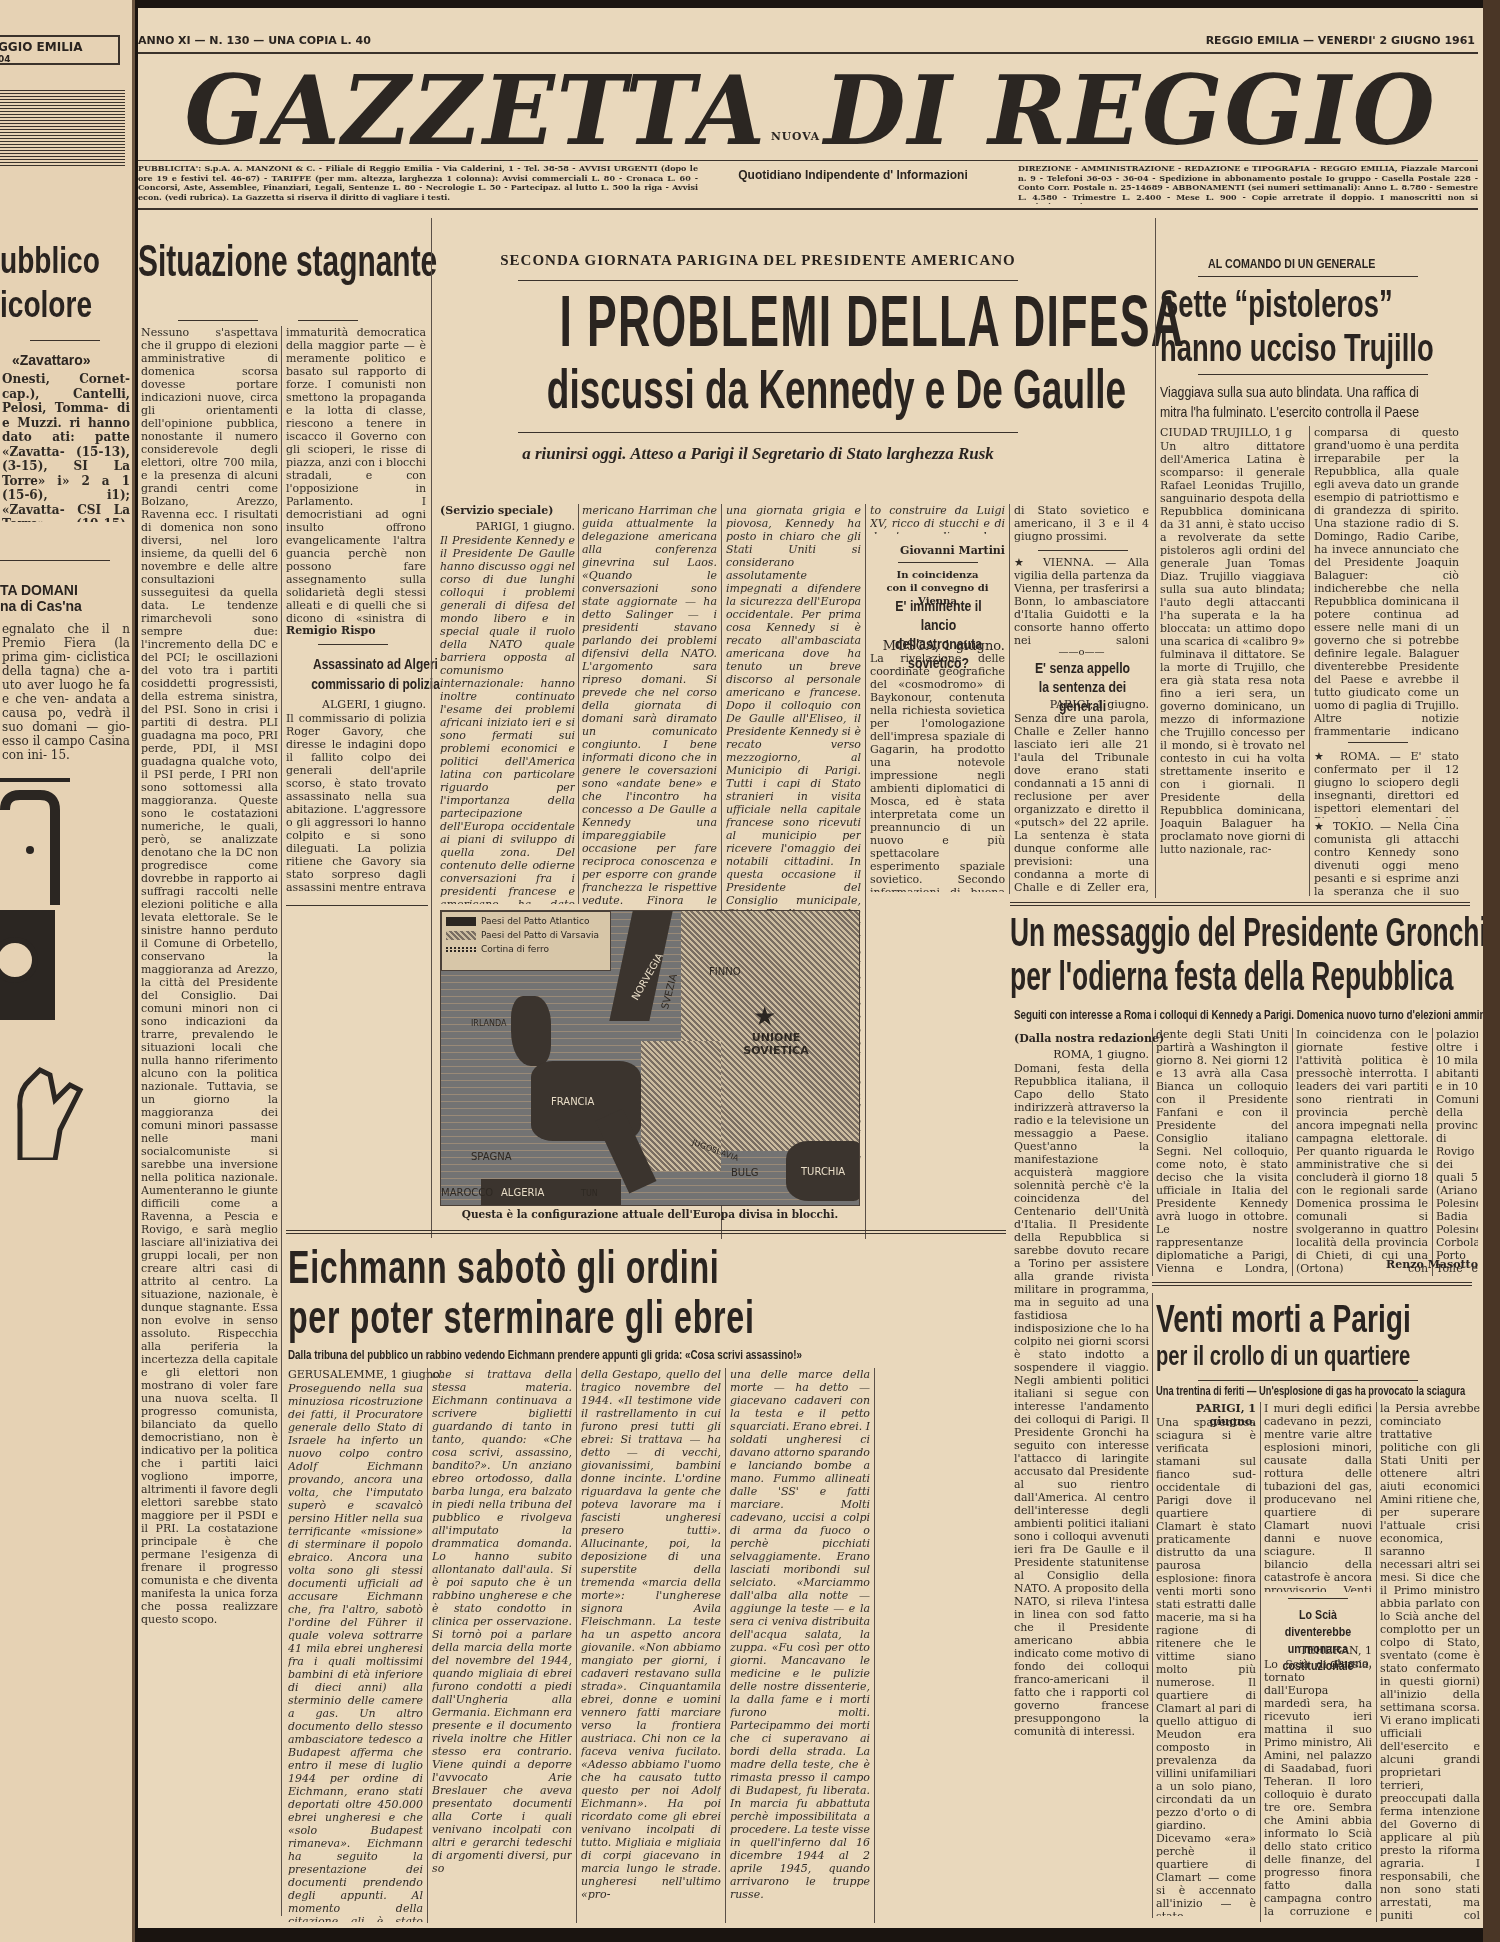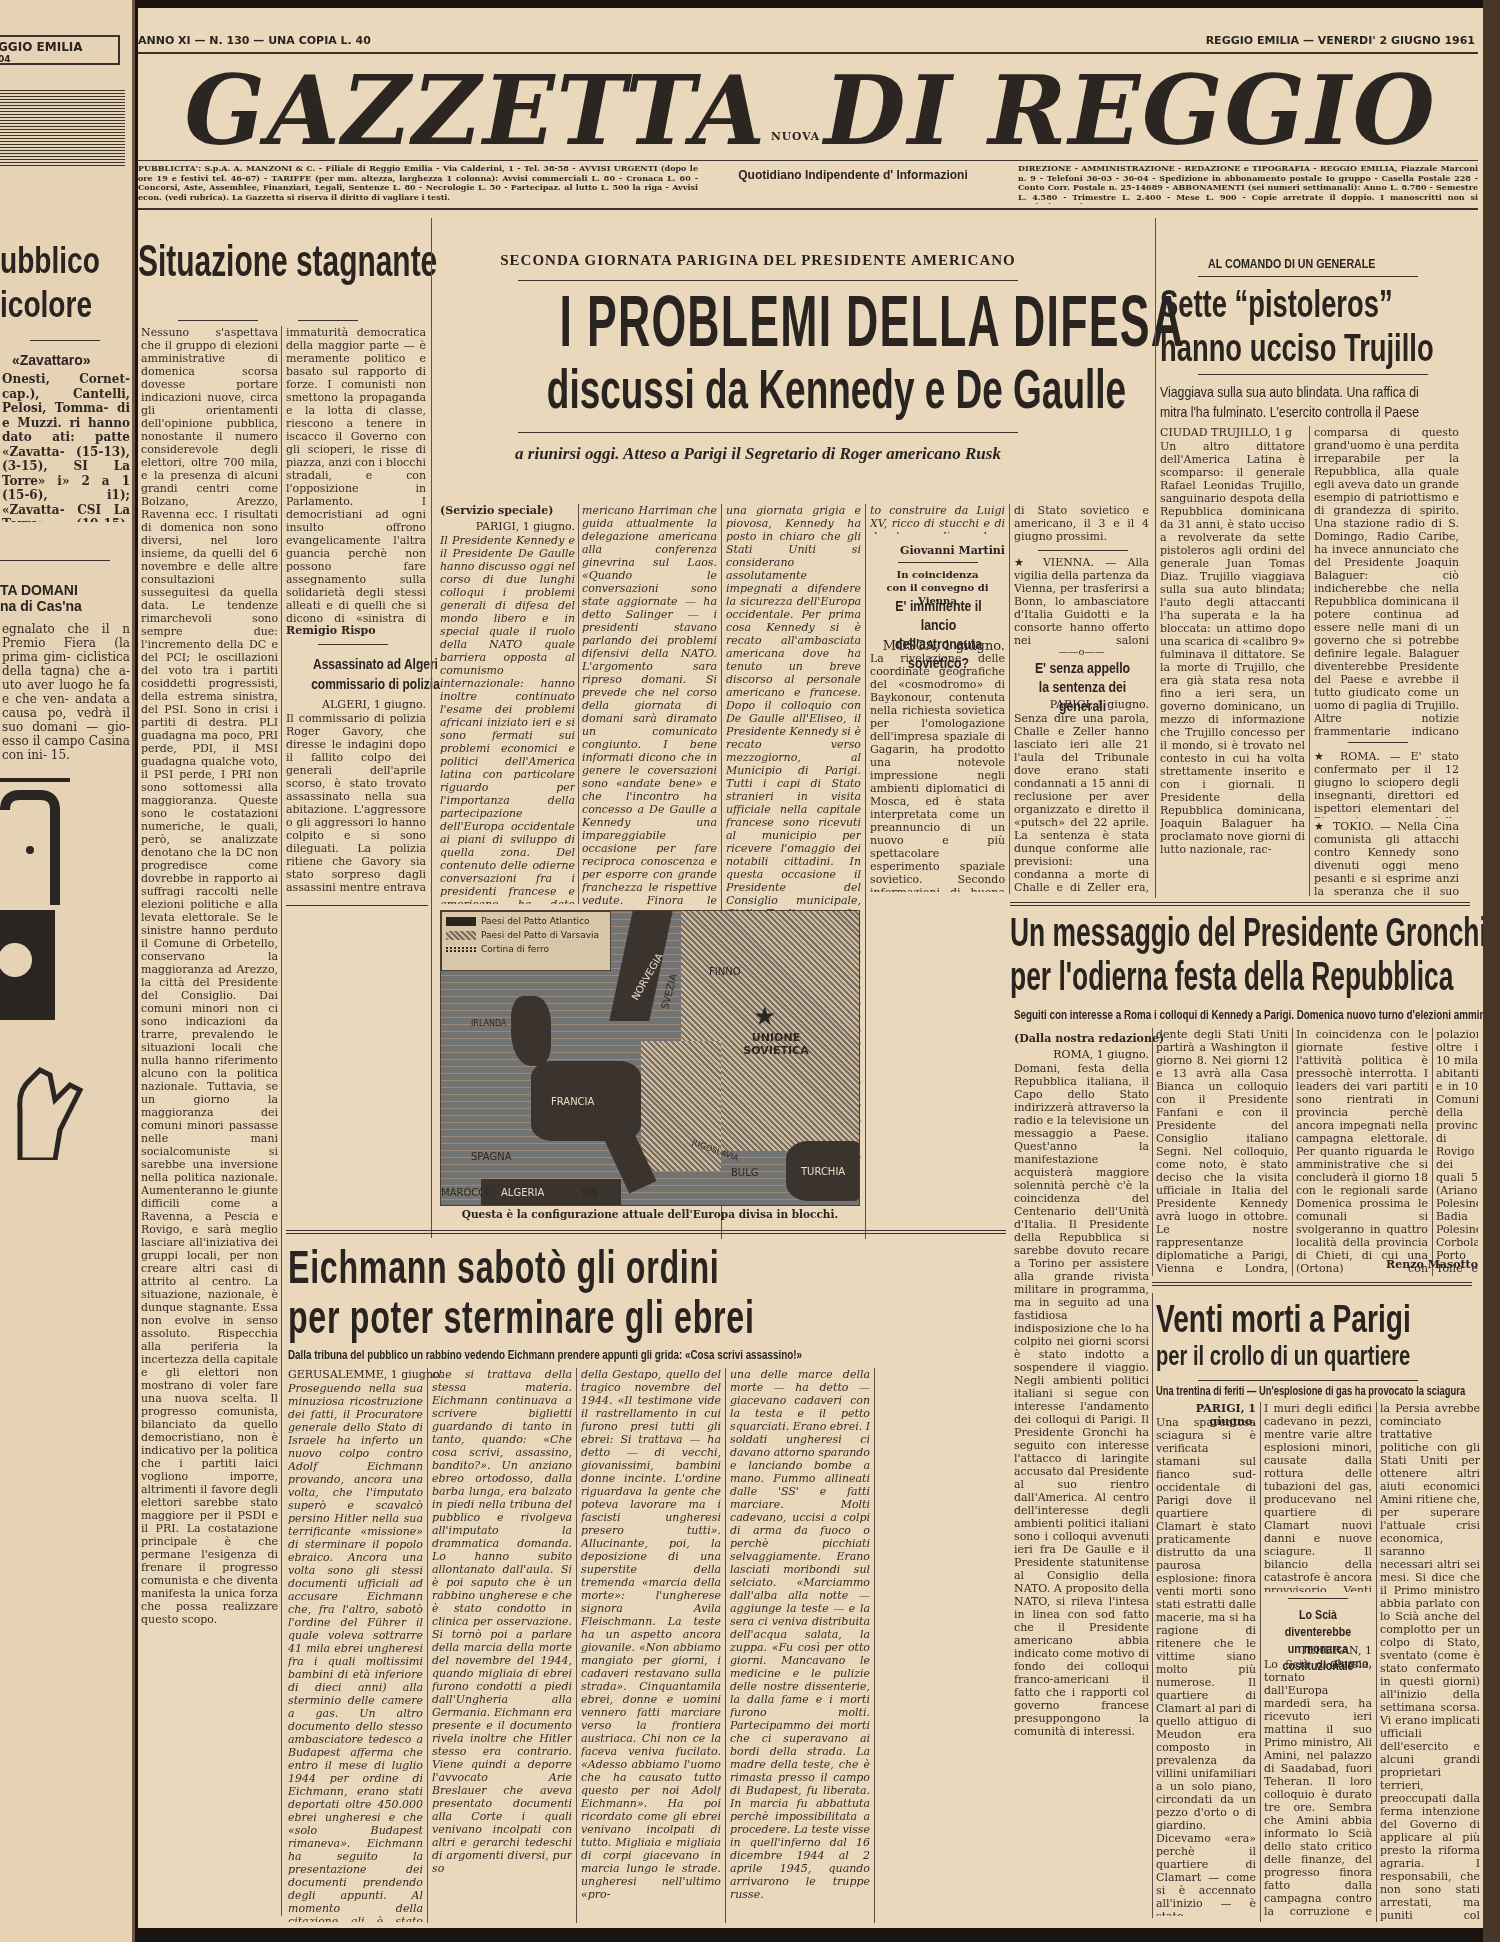--- a/index.html
+++ b/index.html
@@ -96,21 +96,21 @@
   <div class="txt col" style="left:148px;top:704px;width:140px;height:182px;">Il commissario di polizia Roger Gavory, che diresse le indagini dopo il fallito colpo dei generali dell'aprile scorso, è stato trovato assassinato nella sua abitazione. L'aggressore o gli aggressori lo hanno colpito e si sono dileguati. La polizia ritiene che Gavory sia stato sorpreso dagli assassini mentre entrava nel suo appartamento. Gavory era stato danneggiato da una carica di esplosivo plastico e l'organizzazione degli «ultras» aveva rivendicato a sè questo attentato.</div>
   <div class="hatch" style="position:absolute;left:148px;top:895px;width:142px;height:3px;"></div>
 
   <div class="vrule" style="left:293px;top:210px;height:1020px;"></div>
   <div class="kicker" style="position:absolute;left:300px;top:244px;width:640px;text-align:center;font-size:15px;">SECONDA GIORNATA PARIGINA DEL PRESIDENTE AMERICANO</div>
   <div class="rule" style="left:380px;top:272px;width:500px;height:1px;"></div>
   <div class="cond" style="position:absolute;left:300px;top:274px;width:640px;font-size:72px;line-height:78px;text-align:center;transform:scaleX(0.62);transform-origin:center top;white-space:nowrap;letter-spacing:2px;">I PROBLEMI DELLA DIFESA</div>
   <div class="cond" style="position:absolute;left:300px;top:350px;width:640px;font-size:56px;line-height:62px;text-align:center;transform:scaleX(0.66);transform-origin:center top;white-space:nowrap;">discussi da Kennedy e De Gaulle</div>
   <div class="rule" style="left:380px;top:424px;width:500px;height:1px;"></div>
   <div class="ital" style="position:absolute;left:300px;top:434px;width:640px;text-align:center;font-weight:bold;font-size:17px;line-height:24px;font-family:'Liberation Serif',serif;">
-    <div>a riunirsi oggi. Atteso a Parigi il Segretario di Roger americano Rusk</div>
+    <div>a riunirsi oggi. Atteso a Parigi il Segretario di Stato larghezza Rusk</div>
   </div>
   <div style="position:absolute;left:302px;top:496px;font-size:11px;font-weight:bold;">(Servizio speciale)</div>
   <div style="position:absolute;left:302px;top:512px;width:135px;text-align:right;font-size:11px;">PARIGI, 1 giugno.</div>
   <div class="txt ital col" style="left:302px;top:526px;width:135px;height:370px;">Il Presidente Kennedy e il Presidente De Gaulle hanno discusso oggi nel corso di due lunghi colloqui i problemi generali di difesa del mondo libero e in special quale il ruolo della NATO quale barriera opposta al comunismo internazionale: hanno inoltre continuato l'esame dei problemi africani iniziato ieri e si sono fermati sui problemi economici e politici dell'America latina con particolare riguardo per l'importanza della partecipazione dell'Europa occidentale ai piani di sviluppo di quella zona. Del contenuto delle odierne conversazioni fra i presidenti francese e americano ha dato notizia il portavoce stampa della Casa Bianca Salinger ha aggiunto che Kennedy e De Gaulle terranno un altro incontro oggi e domani arriverà a Parigi il segretario di Stato Dean Rusk. Nel pomeriggio sarà nella capitale francese anche l'ambasciatore viaggiante del Presidente a-</div>
   <div class="vrule" style="left:440px;top:496px;height:400px;"></div>
   <div class="txt ital col" style="left:444px;top:496px;width:135px;height:400px;">mericano Harriman che guida attualmente la delegazione americana alla conferenza ginevrina sul Laos. «Quando le conversazioni sono state aggiornate — ha detto Salinger — i presidenti stavano parlando dei problemi difensivi della NATO. L'argomento sara ripreso domani. Si prevede che nel corso della giornata di domani sarà diramato un comunicato congiunto. I bene informati dicono che in genere le coversazioni sono «andate bene» e che l'incontro ha concesso a De Gaulle a Kennedy una impareggiabile occasione per fare reciproca conoscenza e per esporre con grande franchezza le rispettive vedute. Finora le conversazioni fra i due presidenti, si è ammessi alla loro presenza gli interpreti sono stati fedeli. Nella prima fase dei colloqui di domani sarà presente, ma in seguito con ogni probabilità interverranno i Primo ministro francese Debré il Ministro degli Esteri Couve de Murville e Dean Rusk. Ovunque è andato oggi, in</div>
   <div class="vrule" style="left:583px;top:496px;height:735px;"></div>
   <div class="txt ital col" style="left:588px;top:496px;width:135px;height:735px;">una giornata grigia e piovosa, Kennedy ha posto in chiaro che gli Stati Uniti si considerano assolutamente impegnati a difendere la sicurezza dell'Europa occidentale. Per prima cosa Kennedy si è recato all'ambasciata americana dove ha tenuto un breve discorso al personale americano e francese. Dopo il colloquio con De Gaulle all'Eliseo, il Presidente Kennedy si è recato verso mezzogiorno, al Municipio di Parigi. Tutti i capi di Stato stranieri in visita ufficiale nella capitale francese sono ricevuti al municipio per ricevere l'omaggio dei notabili cittadini. In questa occasione il Presidente del Consiglio municipale, Giulio Tardieu, non ha mancato di ricordare i profondi legami di amicizia che uniscono la Francia agli Stati Uniti e di rendere omaggio ai caduti americani delle due guerre mondiali che riposano sul suolo francese. Parlando davanti ai consiglieri municipali di Parigi, Kennedy ha anzitutto dichiarato di non condividere il pessimismo di coloro che parlano spesso di declino dell'Occidente. «Io sono convinto del contrario» ha detto.</div>
   <div class="vrule" style="left:727px;top:496px;height:735px;"></div>
   <div class="txt ital col" style="left:732px;top:496px;width:135px;height:30px;">to construire da Luigi XV, ricco di stucchi e di dorature di valore inestimabile.</div>

